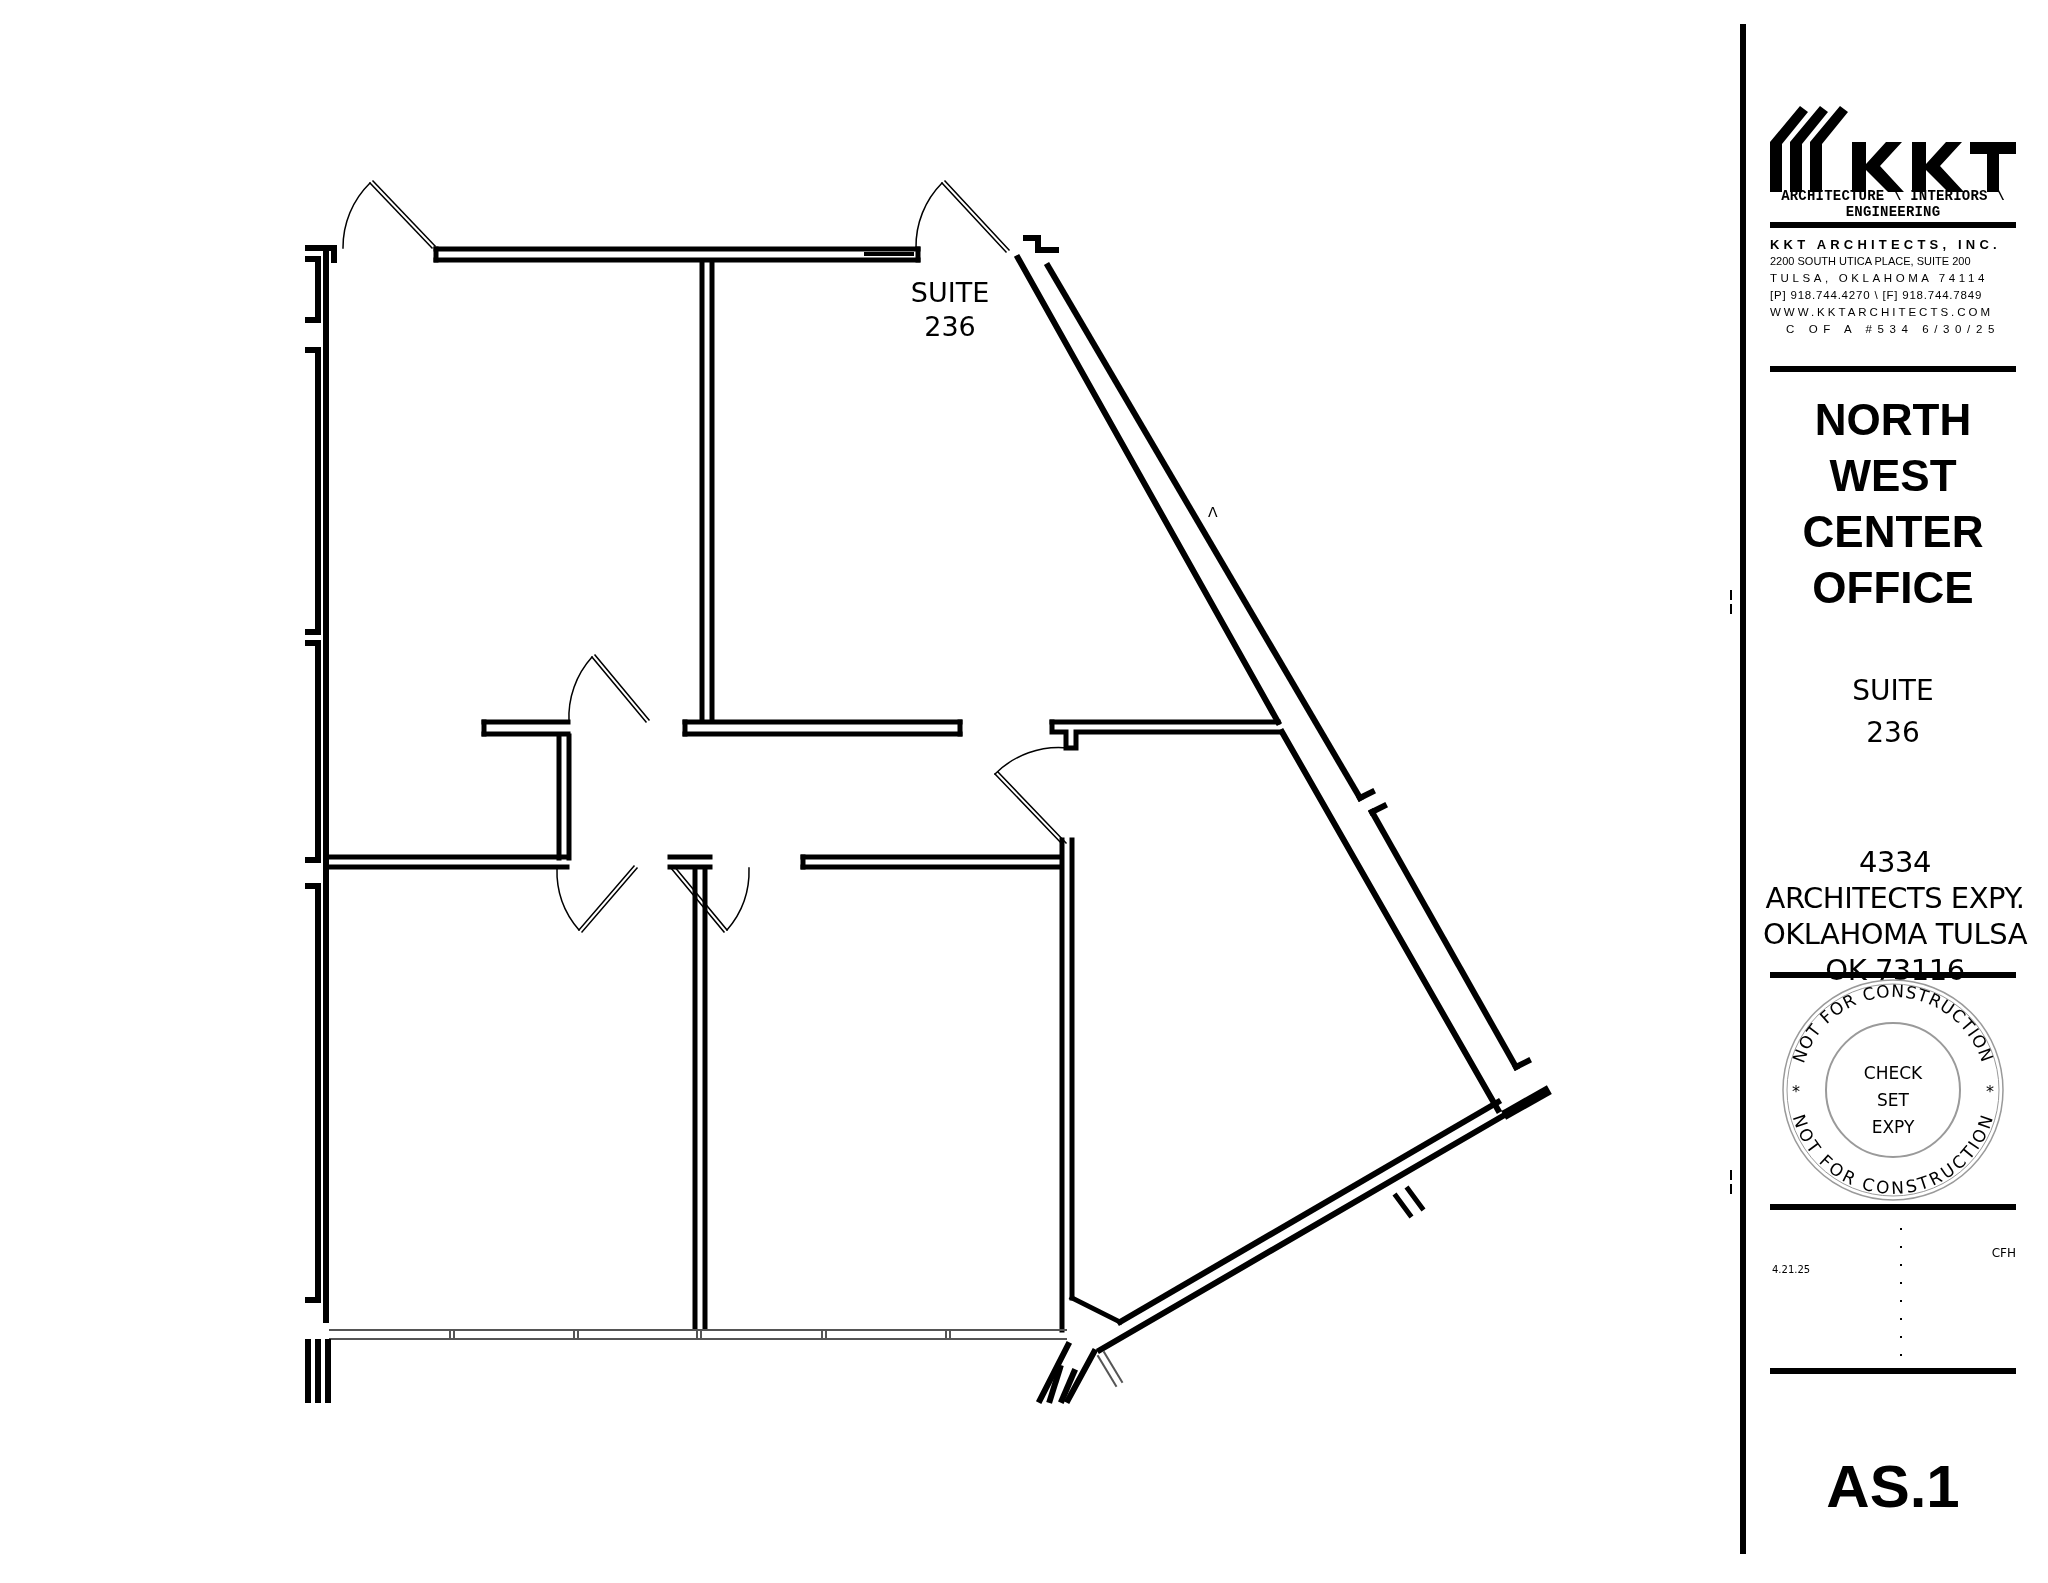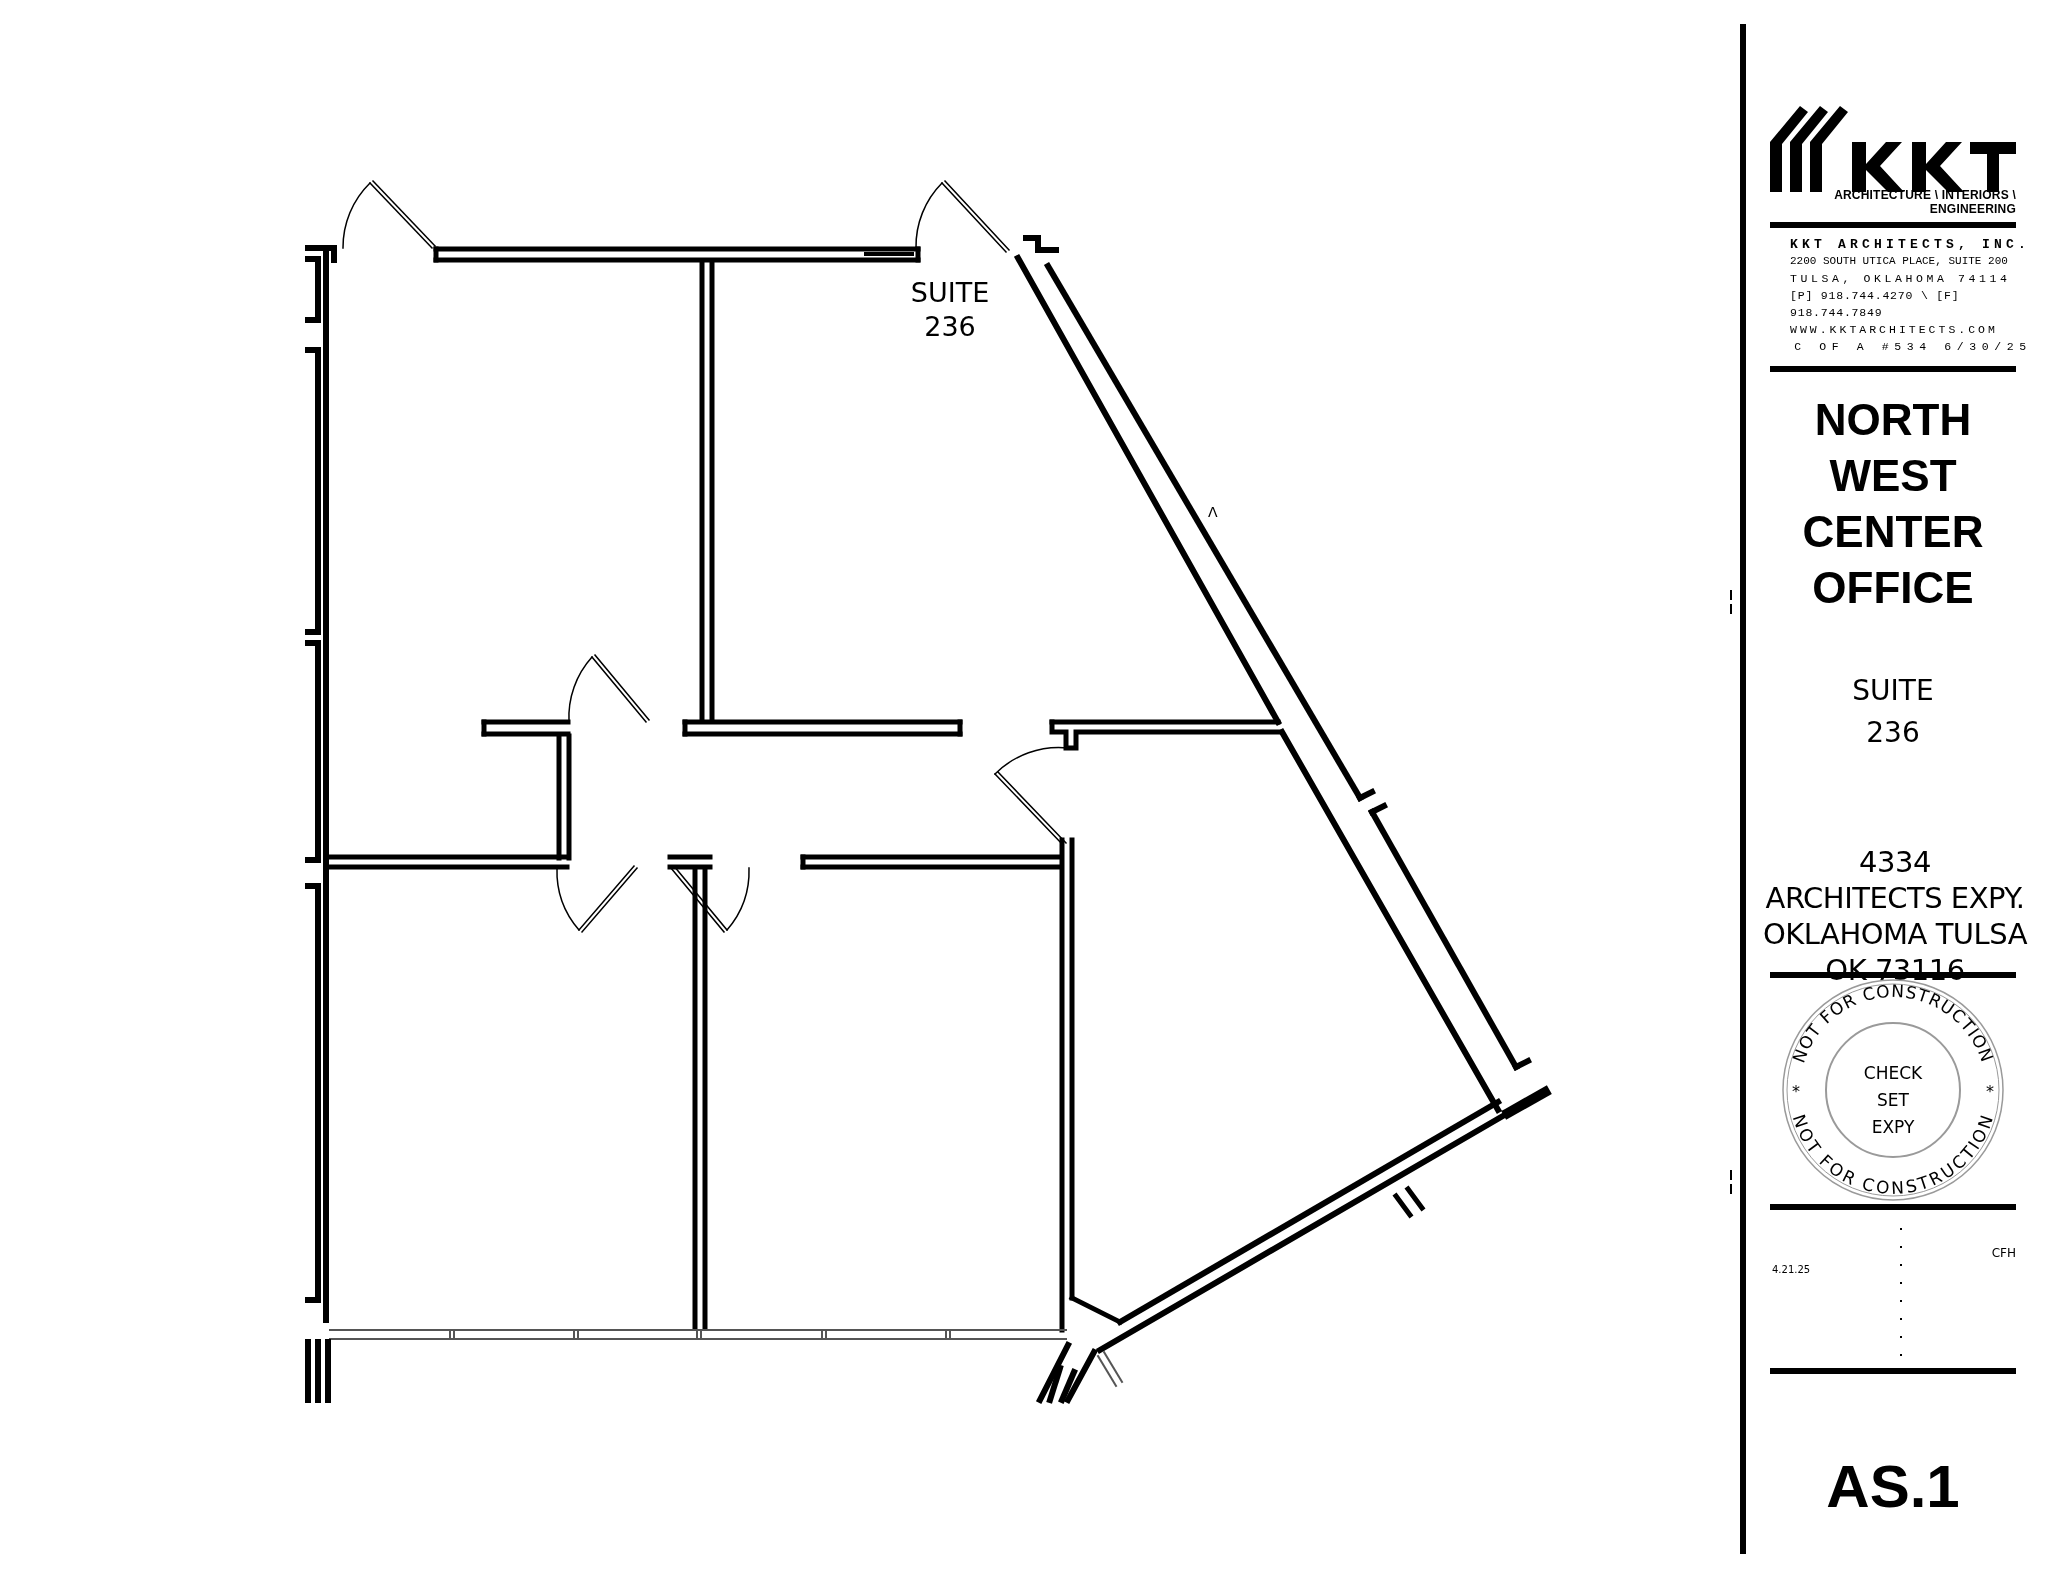--- a/index.html
+++ b/index.html
@@ -3,25 +3,25 @@
   <meta charset="utf-8">
   <style>
     html, body { margin: 0; padding: 0; background: #ffffff; }
     body { width: 2048px; height: 1583px; position: relative; overflow: hidden;
            font-family: "DejaVu Sans", sans-serif; color: #000; }
     #plan { position: absolute; left: 0; top: 0; }
     .tb { position: absolute; left: 1740px; top: 0; width: 308px; height: 1583px; }
     .tb-border { position: absolute; left: 0px; top: 24px; width: 6px; height: 1530px; background: #000; }
     .tick { position: absolute; width: 2px; height: 10px; background: #000; }
     .logo { position: absolute; left: 30px; top: 102px; width: 246px; height: 90px; }
-    .logo-tag { position: absolute; left: 30px; top: 188px; width: 246px; text-align: right;
-                font-family: Liberation Sans, sans-serif; font-weight: bold; font-size: 12px; letter-spacing: 0.2px; }
+    .logo-tag { position: absolute; left: 30px; top: 188px; width: 246px; text-align: center;
+                font-family: Liberation Mono, monospace; font-weight: bold; font-size: 14px; letter-spacing: 0.2px; }
     .hbar { position: absolute; left: 30px; width: 246px; height: 6px; background: #000; }
-    .firm { position: absolute; left: 30px; top: 236px; width: 246px; font-family: Liberation Mono, monospace;
-            font-size: 11.5px; line-height: 17px; margin-left: 20px; }
+    .firm { position: absolute; left: 30px; top: 236px; width: 246px; font-family: Liberation Sans, sans-serif;
+            font-size: 11.5px; line-height: 17px; }
     .firm .name { font-weight: bold; font-size: 13px; letter-spacing: 4.2px; }
     .firm .sp1 { letter-spacing: 0px; font-size: 11px; }
     .firm .sp2 { letter-spacing: 3.6px; }
     .firm .sp3 { letter-spacing: 0.8px; }
     .firm .sp4 { letter-spacing: 3.0px; }
     .firm .sp5 { letter-spacing: 5.6px; text-align: center; }
     .project { position: absolute; left: 30px; top: 392px; width: 246px; text-align: center;
                font-family: "Liberation Sans", sans-serif; font-weight: bold; font-size: 44px; line-height: 56px; }
     .suite { position: absolute; left: 30px; top: 670px; width: 246px; text-align: center;
              font-family: "DejaVu Sans", sans-serif; font-size: 28px; line-height: 42px; }

